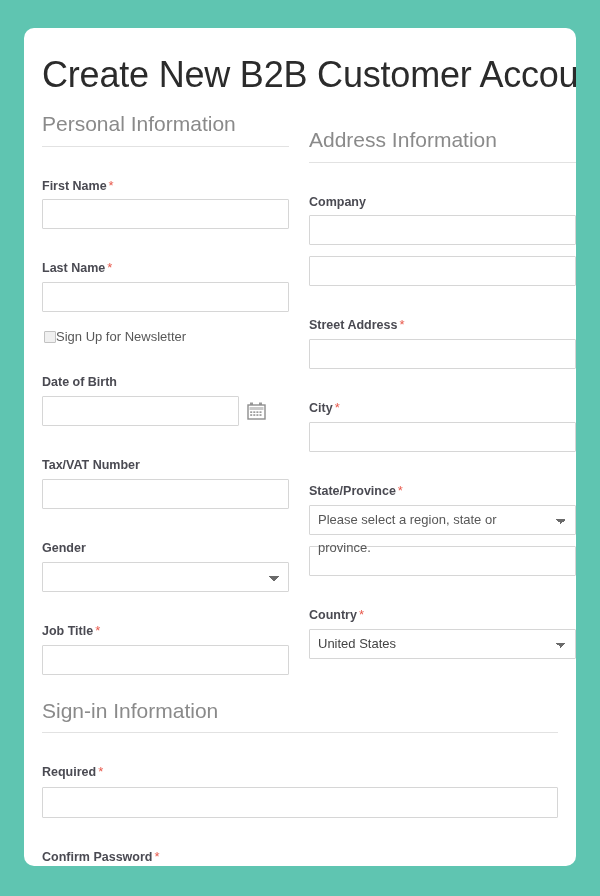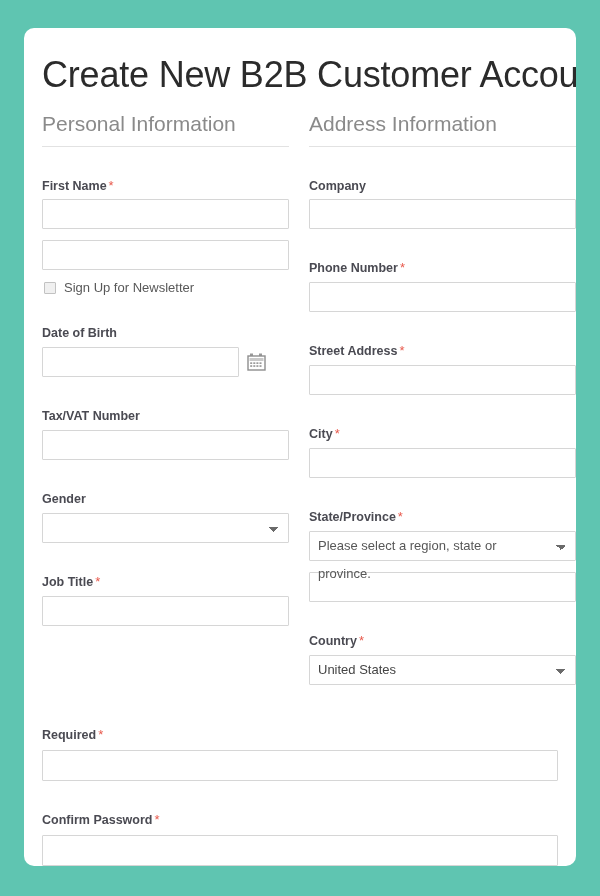--- a/index.html
+++ b/index.html
@@ -42,20 +42,21 @@
     line-height: 1.15;
     padding: 8px 0 2px 0;
     white-space: nowrap;
   }
 
   
   .cols {
     display: flex;
     gap: 20px;
     margin-top: 14px;
+    align-items: center;
   }
   .col-left  { width: 247px; flex: 0 0 247px; }
   .col-right { width: 267px; flex: 0 0 267px; }
 
   .section-title {
     font-size: 21px;
     font-weight: 300;
     color: #8a8a8a;
     line-height: 1.2;
     padding-bottom: 9px;
@@ -122,22 +123,21 @@
     width: 19px; height: 18px;
     flex: 0 0 19px;
     position: relative;
     cursor: pointer;
   }
 
   
   .check-row {
     display: flex;
     align-items: center;
-    gap: 8px;
-    margin: 11px 0 20px 2px;
+    margin: 18px 0 20px 2px;
   }
   .checkbox {
     width: 12px; height: 12px;
     flex: 0 0 12px;
     border: 1px solid #c2c2c2;
     background: #f0f0f0;
     border-radius: 1px;
   }
   .check-label {
     font-size: 13px;
@@ -175,20 +175,23 @@
         <div class="section-title">Personal Information</div>
 
         <div class="field">
           <label class="field-label">
             <span>First Name</span><span class="req">*</span>
           </label>
           <input class="input" type="text" value="" style="">
         </div>
 
         <div class="field">
+          <label class="field-label">
+            <span>Last Name</span><span class="req">*</span>
+          </label>
           <input class="input" type="text" value="" style="">
         </div>
 
         <div class="check-row">
           <span class="checkbox"></span>
           <span class="check-label">Sign Up for Newsletter</span>
         </div>
 
         <div class="field">
           <label class="field-label">
@@ -245,23 +248,20 @@
         <div class="section-title">Address Information</div>
 
         <div class="field">
           <label class="field-label">
             <span>Company</span><span class="req"></span>
           </label>
           <input class="input" type="text" value="" style="">
         </div>
 
         <div class="field">
-          <label class="field-label">
-            <span>Phone Number</span><span class="req">*</span>
-          </label>
           <input class="input" type="text" value="" style="">
         </div>
 
         <div class="field">
           <label class="field-label">
             <span>Street Address</span><span class="req">*</span>
           </label>
           <input class="input" type="text" value="" style="">
         </div>
 
@@ -290,20 +290,21 @@
             <span>Country</span><span class="req">*</span>
           </label>
           <div class="select">
             <span>United States</span>
           </div>
         </div>
       </div>
     </div>
 
     <div class="signin">
+      <div class="section-title">Sign-in Information</div>
 
 
       <div class="field">
         <label class="field-label">
           <span>Required</span><span class="req">*</span>
         </label>
         <input class="input" type="password" value="" style="">
       </div>
 
       <div class="field">

